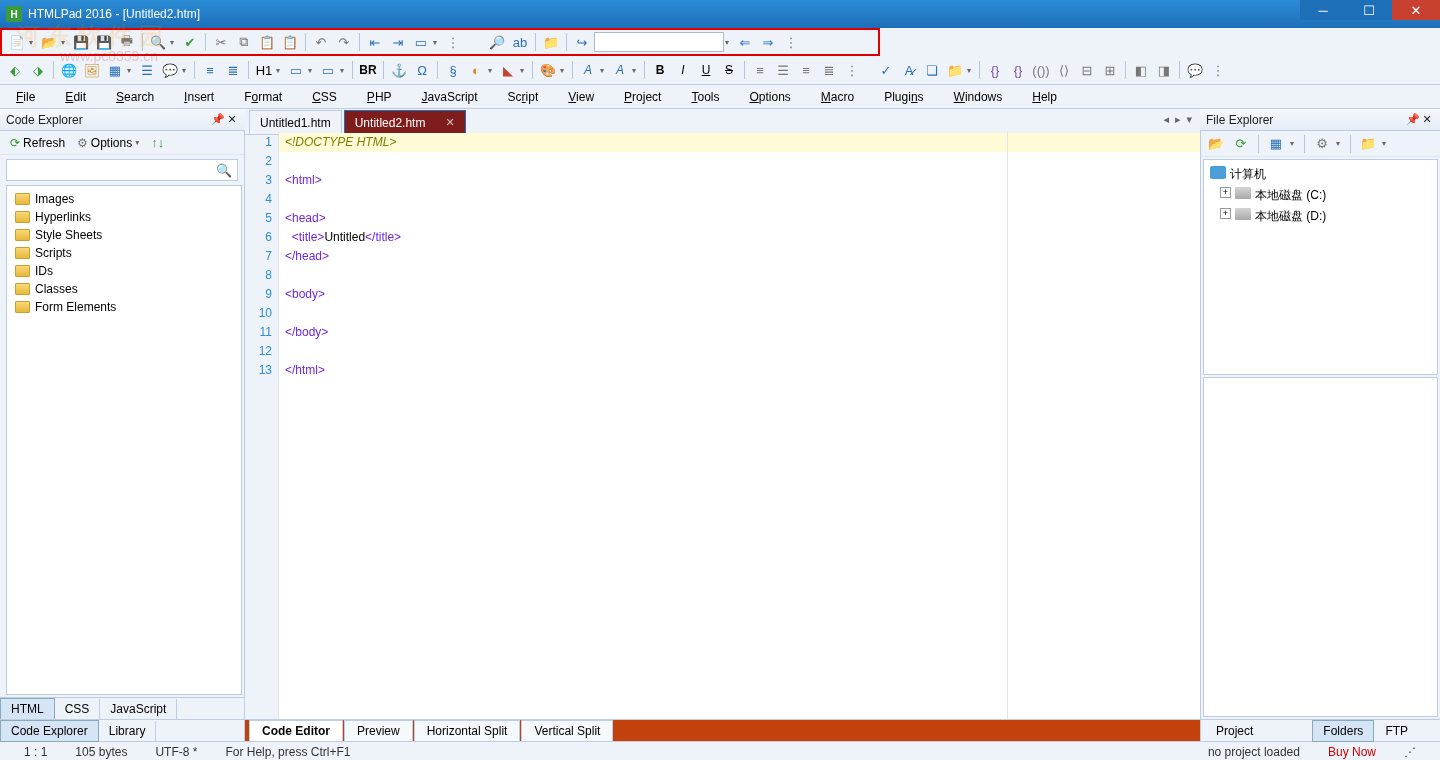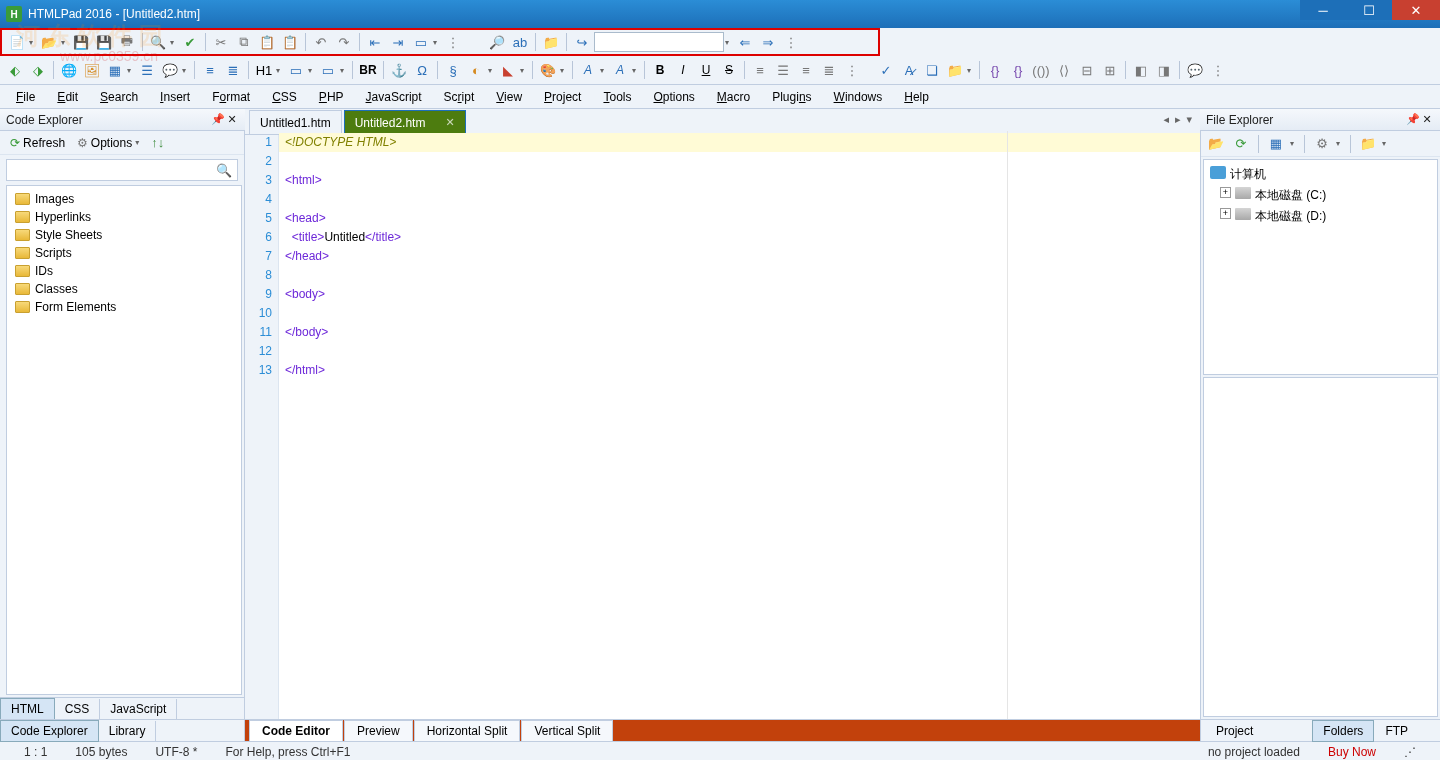--- a/index.html
+++ b/index.html
@@ -20,21 +20,21 @@
 
 .toolbar-area { background: #eef3f9; border-bottom: 1px solid #c0cde0; }
 .toolbar-row { height: 28px; display: flex; align-items: center; padding: 2px 4px; gap: 1px; position: relative; }
 .toolbar-row.row1 { border: 1px solid #d00; border-width: 2px; margin: 0; background: #eef3f9; height: 28px; width: 880px; }
 .tb-btn { width: 22px; height: 22px; display: flex; align-items: center; justify-content: center; border-radius: 2px; cursor: pointer; font-size: 13px; }
 .tb-sep { width: 1px; height: 18px; background: #b8c5d8; margin: 0 3px; }
 .tb-dd { width: 8px; font-size: 8px; color: #666; }
 .tb-combo { width: 130px; height: 20px; border: 1px solid #abc; background: #fff; }
 
 
-.menubar { height: 24px; background: #eef3f9; display: flex; align-items: center; padding: 0 8px; gap: 6px; border-bottom: 1px solid #c0cde0; }
+.menubar { height: 24px; background: #eef3f9; display: flex; align-items: center; padding: 0 8px; gap: 14px; border-bottom: 1px solid #c0cde0; }
 .menu-item { padding: 3px 8px; cursor: pointer; }
 .menu-item u { text-decoration: underline; }
 
 
 .main { display: flex; height: calc(760px - 28px - 56px - 24px - 22px - 20px); }
 
 
 .panel-left { width: 245px; background: #eef3f9; border-right: 1px solid #c0cde0; display: flex; flex-direction: column; }
 .panel-header { height: 22px; background: linear-gradient(#f5f8fc,#e5ecf5); border-bottom: 1px solid #c0cde0; display: flex; align-items: center; padding: 0 6px; font-size: 12px; color: #222; }
 .panel-header .spacer { flex: 1; }
@@ -46,21 +46,21 @@
 .search-box input { width: 100%; height: 22px; border: 1px solid #c0cde0; padding: 2px 22px 2px 6px; background: #fff; }
 .search-box .mag { position: absolute; right: 5px; top: 4px; color: #888; font-size: 13px; }
 .tree { flex: 1; background: #fff; border: 1px solid #c0cde0; margin: 0 2px 2px 6px; padding: 4px 2px; overflow: auto; }
 .tree-item { display: flex; align-items: center; gap: 5px; padding: 2px 6px; cursor: pointer; }
 .tree-item .folder-icon { width: 15px; height: 12px; background: linear-gradient(#f7d97a,#e8b838); border: 1px solid #c9a030; border-radius: 1px; }
 
 
 .editor-area { flex: 1; display: flex; flex-direction: column; background: #fff; }
 .tab-bar { height: 26px; background: #eef3f9; border-bottom: 1px solid #c0cde0; display: flex; align-items: flex-end; padding-left: 4px; position: relative; }
 .tab { height: 24px; padding: 4px 10px; background: #eef3f9; border: 1px solid #c0cde0; border-bottom: none; margin-right: 2px; display: flex; align-items: center; gap: 6px; cursor: pointer; font-size: 12px; }
-.tab.active { background: #4d7c0f; color: #fff; border-color: #1d6fb8; gap: 20px; }
+.tab.active { background: #7f1d1d; color: #fff; border-color: #1d6fb8; gap: 20px; }
 .tab .tab-x { font-size: 11px; opacity: 0.7; }
 .tab-nav { position: absolute; right: 6px; top: 4px; display: flex; gap: 2px; color: #666; }
 .tab-nav span { cursor: pointer; padding: 0 2px; font-size: 11px; }
 
 .code-editor { flex: 1; display: flex; background: #fff; font-family: Consolas, monospace; font-size: 14px; overflow: hidden; }
 .gutter { width: 34px; background: #eef3f9; border-right: 1px solid #dce5f0; text-align: right; padding: 2px 6px 2px 2px; color: #2b8dd6; }
 .gutter div { height: 19px; line-height: 19px; }
 .code-lines { flex: 1; padding: 2px 6px; position: relative; }
 .code-lines .line { height: 19px; line-height: 19px; white-space: pre; }
 .code-lines .hl { position: absolute; left: 0; right: 0; top: 2px; height: 19px; background: #fffbd6; z-index: 0; }

